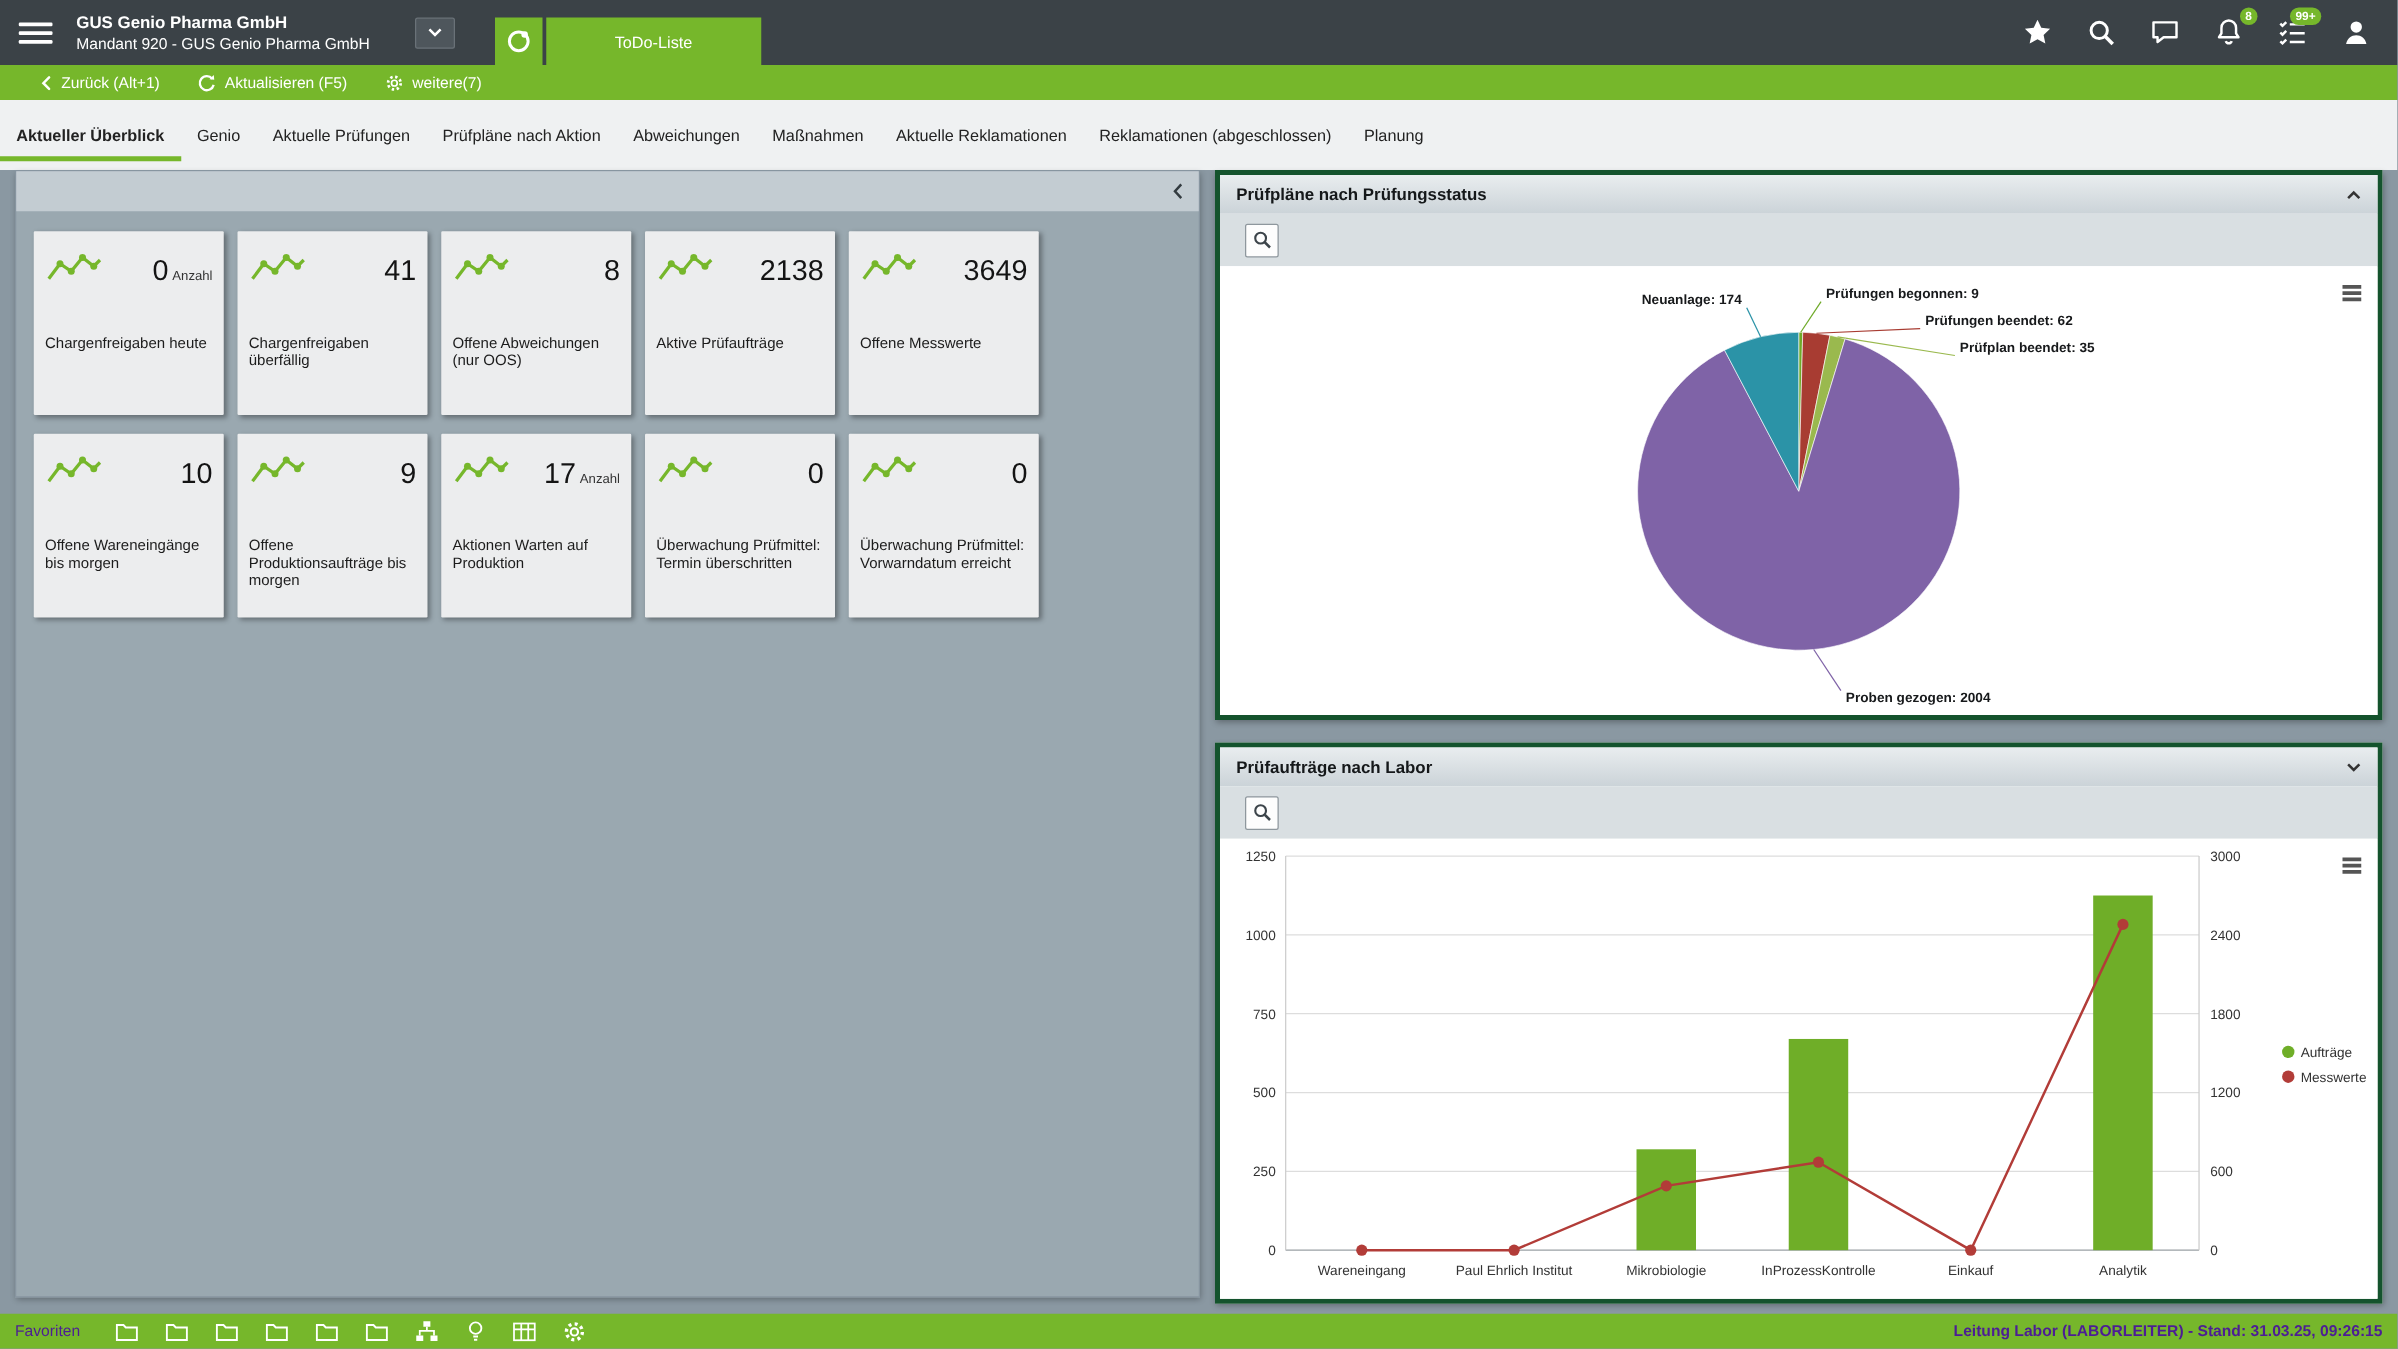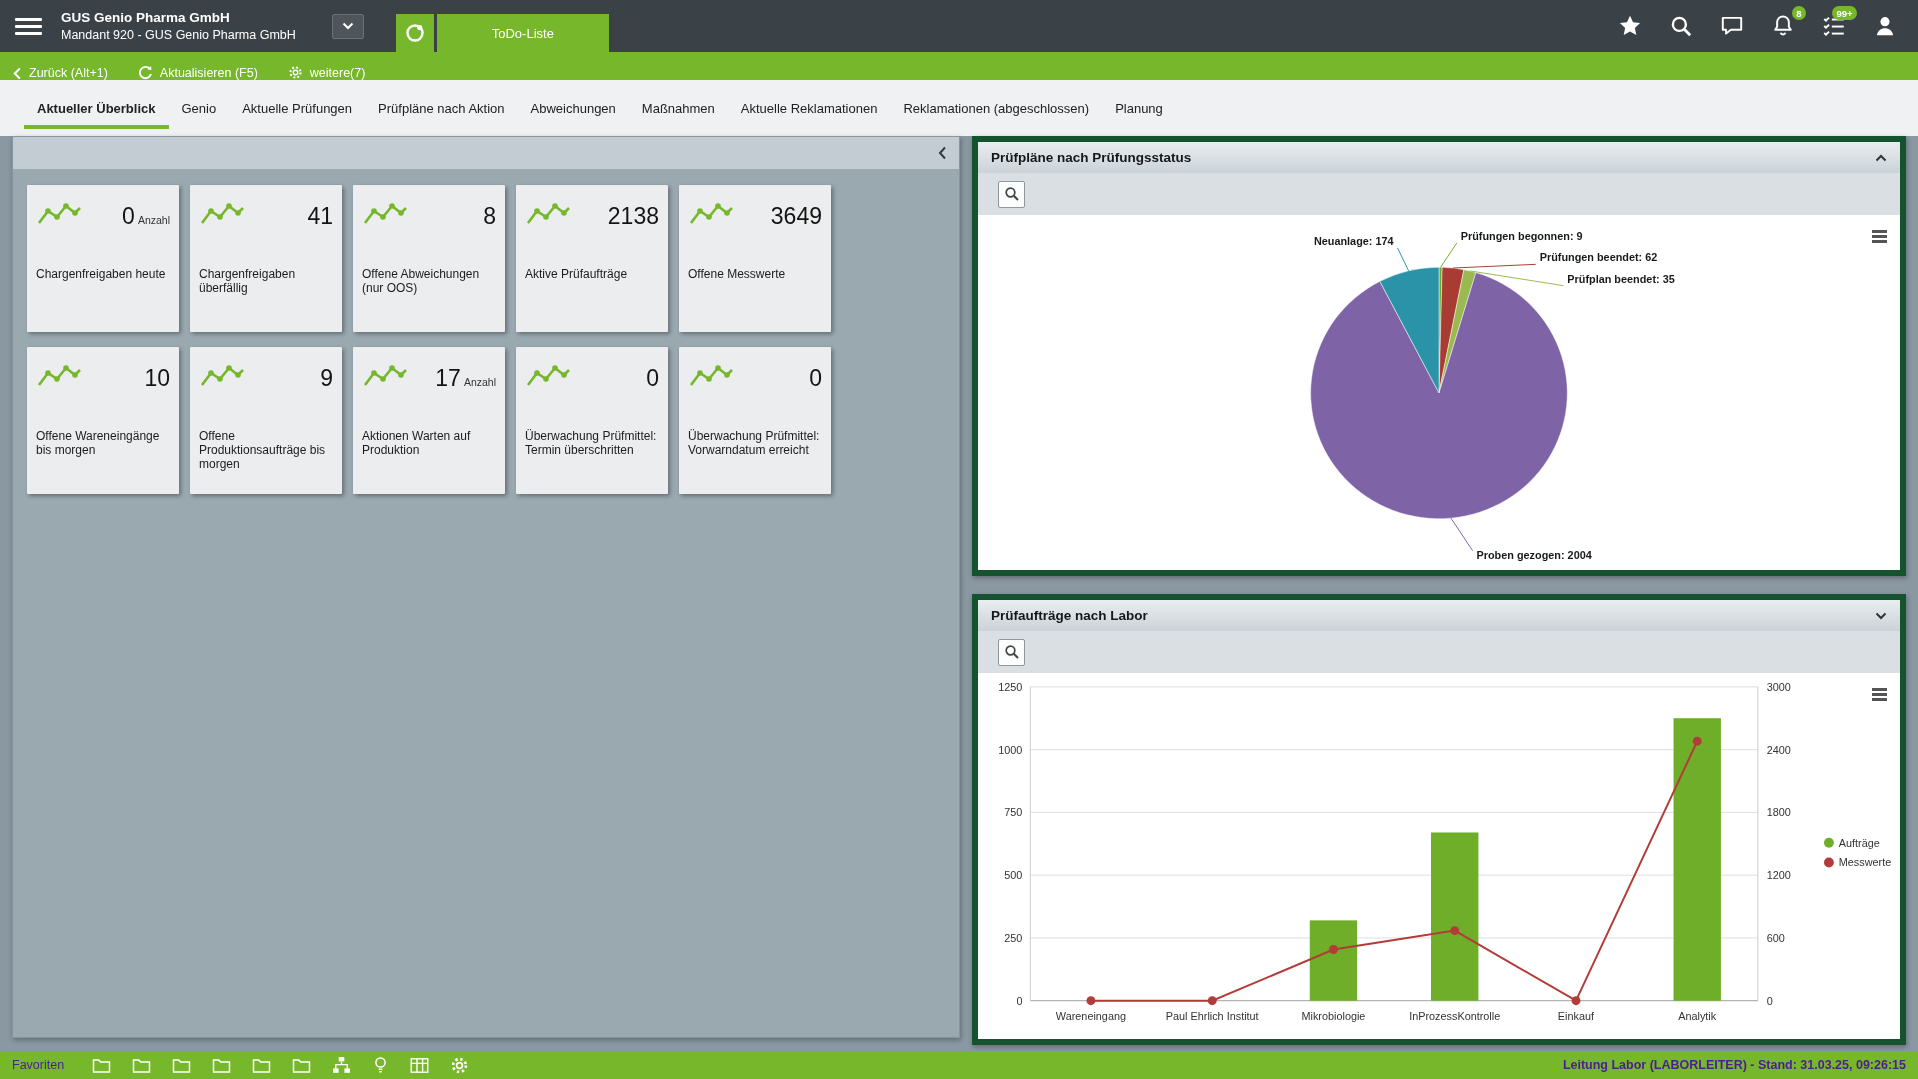--- a/index.html
+++ b/index.html
@@ -15,42 +15,42 @@
   .subtitle{font-size:12.5px}
   .tab-dd{width:32px;height:25px;background:#4e565c;border:1px solid #6a7278;border-radius:2px;margin-left:36px;display:flex;align-items:center;justify-content:center;cursor:pointer}
   .session{display:flex;align-self:flex-end;height:38px;margin-left:32px;gap:3px}
   .session-icon{width:38px;height:38px;background:#76b72b;display:flex;align-items:center;justify-content:center;cursor:pointer}
   .session-tab{width:172px;background:#76b72b;display:flex;align-items:center;justify-content:center;font-size:13px;cursor:pointer}
   .top-icons{margin-left:auto;display:flex;align-items:center;gap:21px;padding-right:18px}
   .icon-btn{position:relative;width:30px;height:30px;display:flex;align-items:center;justify-content:center;cursor:pointer}
   .badge{position:absolute;top:-5px;right:-8px;background:#76b72b;color:#fff;font-size:9.5px;font-weight:bold;border-radius:9px;padding:1.5px 4.5px;line-height:1.2}
 
   
-  .green-bar{height:28px;background:#76b72b;display:flex;align-items:flex-end;gap:30px;padding-left:12px;color:#fff;flex:0 0 auto}
+  .green-bar{height:28px;background:#76b72b;display:flex;align-items:center;gap:30px;padding-left:32px;color:#fff;flex:0 0 auto}
   .gb-item{display:flex;align-items:center;gap:7px;font-size:12.5px;cursor:pointer}
 
   
-  .tabstrip{height:56px;background:#eff1f2;display:flex;align-items:flex-end;padding:0 24px;flex:0 0 auto}
+  .tabstrip{height:56px;background:#eff1f2;display:flex;align-items:flex-end;padding:0 0;flex:0 0 auto}
   .tab{font-size:13px;color:#222;padding:0 13px 9px;border-bottom:4px solid transparent;margin-bottom:7px;cursor:pointer;white-space:nowrap}
   .tab.active{font-weight:bold;border-bottom-color:#76b72b}
 
   
   .main{flex:1;display:flex;padding:0 12px;gap:12px;align-items:flex-start}
   .left-panel{width:948px;height:902px;background:#9aa8b0;border:1px solid #8795a0;box-shadow:1px 2px 5px rgba(0,0,0,.3)}
   .lp-head{height:32px;background:#c3ccd2;display:flex;align-items:center;justify-content:flex-end;padding-right:12px}
   .collapse{cursor:pointer;display:flex}
   .tiles{padding:16px 14px;display:grid;grid-template-columns:repeat(5,152px);grid-auto-rows:147px;gap:15px 11px;justify-content:start}
   .tile{background:#ecedee;position:relative;box-shadow:2px 2px 4px rgba(0,0,0,.35);border-radius:1px;padding:9px;cursor:pointer}
   .tile-top{display:flex;align-items:center;justify-content:space-between;margin-top:4px}
   .tile-num{font-size:23px;color:#141414;display:flex;align-items:baseline;gap:3px}
   .unit{font-size:10.5px;color:#333}
   .tile-label{position:absolute;top:82px;left:9px;right:7px;font-size:12px;line-height:1.18;color:#1c1c1c}
 
   .right-col{flex:1;height:902px;display:flex;flex-direction:column;gap:18px}
-  .panel{background:#fff;border:6px solid #14532d;box-shadow:1px 2px 5px rgba(0,0,0,.3);display:flex;flex-direction:column}
+  .panel{background:#fff;border:4px solid #14532d;box-shadow:1px 2px 5px rgba(0,0,0,.3);display:flex;flex-direction:column}
   .panel.top{height:440px}
   .panel.bottom{flex:1}
   .panel-head{height:31px;background:linear-gradient(#e9edef,#cbd3d8);display:flex;align-items:center;padding:0 13px;font-size:13.5px;font-weight:bold;color:#15181a;flex:0 0 auto}
   .panel-head .chev{margin-left:auto;cursor:pointer;display:flex}
   .panel-sub{height:42px;background:#d9dfe2;display:flex;align-items:center;padding-left:20px;flex:0 0 auto}
   .zoom-btn{width:27px;height:27px;background:#fdfdfd;border:1px solid #8e979d;border-radius:2px;display:flex;align-items:center;justify-content:center;cursor:pointer}
   .chart-area{flex:1;position:relative;background:#fff;overflow:hidden}
   .chart-area svg{width:100%;height:100%;display:block}
   .ctx{position:absolute;top:15px;right:13px;display:flex;flex-direction:column;gap:2.5px;cursor:pointer}
   .ctx span{width:15px;height:2.5px;background:#555}

